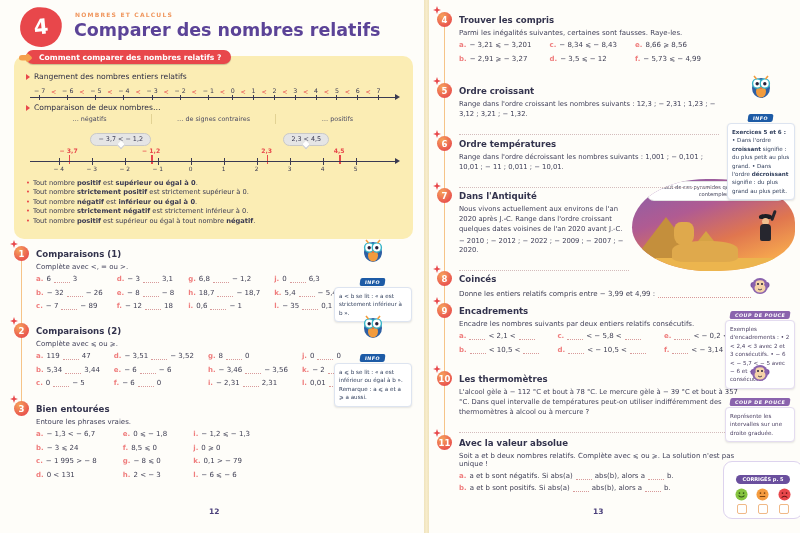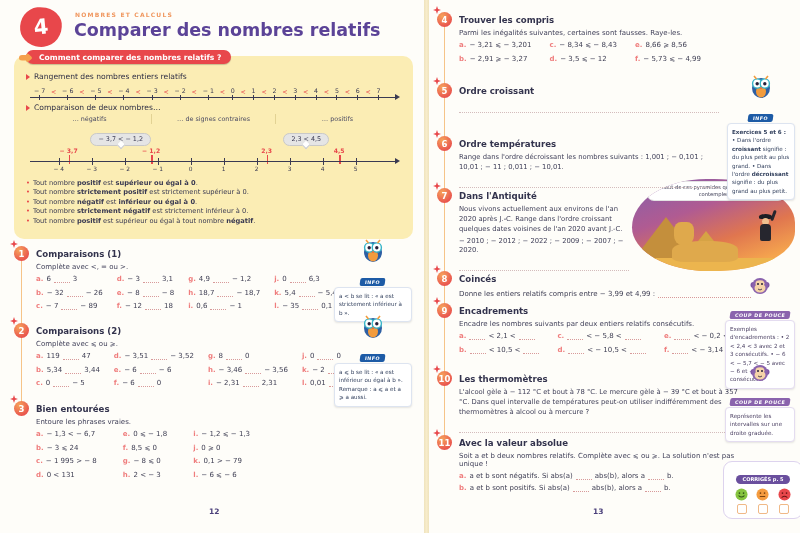--- a/index.html
+++ b/index.html
@@ -342,21 +342,21 @@
             <span>− 8</span>
           </div>
           <div class="it">
             <span class="ik">f.</span>
             <span>− 12</span>
             <span class="blank"></span>
             <span>18</span>
           </div>
           <div class="it">
             <span class="ik">g.</span>
-            <span>4,9</span>
+            <span>6,8</span>
             <span class="blank"></span>
             <span>− 1,2</span>
           </div>
           <div class="it">
             <span class="ik">h.</span>
             <span>18,7</span>
             <span class="blank"></span>
             <span>− 18,7</span>
           </div>
           <div class="it">
@@ -617,20 +617,21 @@
     <div class="ex" style="left:10px;top:83px;width:286px;">
       <div class="exhead">
         <span class="exbadge">
           <svg width="8" height="8" viewBox="0 0 8 8">
               <path d="M4 0 L5 3 L8 4 L5 5 L4 8 L3 5 L0 4 L3 3 Z" fill="#e8474b"></path>
             </svg>
           <span>5</span>
           </span>
         <span class="extitle">Ordre croissant</span>
       </div>
+      <div class="extext">Range dans l'ordre croissant les nombres suivants : 12,3 ; − 2,31 ; 1,23 ; − 3,12 ; 3,21 ; − 1,32.</div>
       <div class="ansline"></div>
     </div>
 
     <div class="ex" style="left:10px;top:136px;width:286px;">
       <div class="exhead">
         <span class="exbadge">
           <svg width="8" height="8" viewBox="0 0 8 8">
               <path d="M4 0 L5 3 L8 4 L5 5 L4 8 L3 5 L0 4 L3 3 Z" fill="#e8474b"></path>
             </svg>
           <span>6</span>

